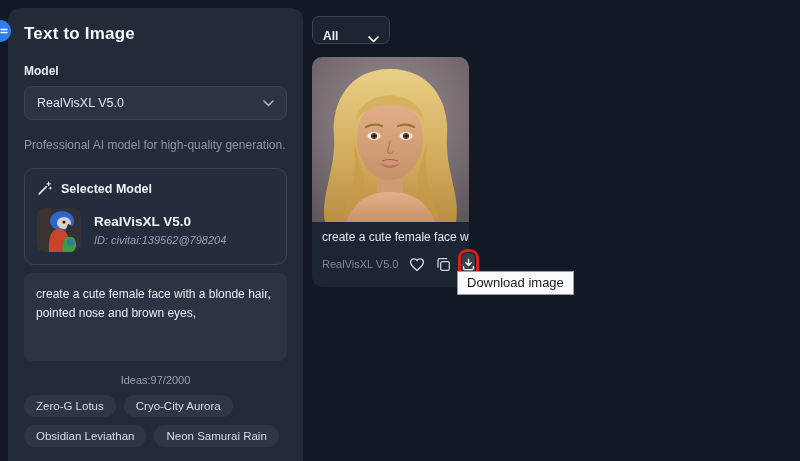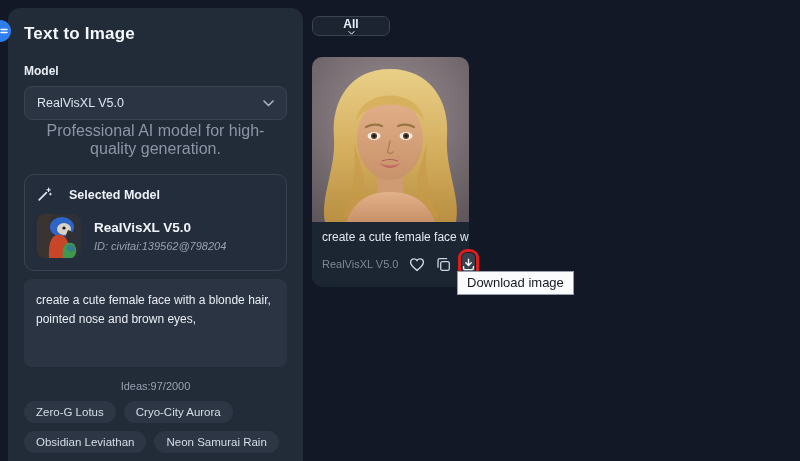--- a/index.html
+++ b/index.html
@@ -24,49 +24,49 @@
     background:#222b38; border-radius:12px; padding:14px 16px;
   }
   .page-title { font-size:17px; font-weight:bold; color:#f4f7fb; letter-spacing:.2px; margin-top:2px; }
   .section-label { margin-top:20px; font-size:12px; font-weight:bold; color:#e9eef5; }
   .select {
     margin-top:8px; height:34px; width:100%;
     background:#2b3443; border:1px solid #3a4350; border-radius:8px;
     display:flex; align-items:center; justify-content:space-between;
     padding:0 12px; font-size:12.5px; color:#dde4ee; cursor:pointer;
   }
-  .desc { margin-top:2px; font-size:16px; color:#8b95a6;text-align:center; }
+  .desc { margin-top:18px; font-size:12px; color:#8b95a6; }
   .model-card {
     margin-top:16px; background:#242d3b; border:1px solid #3a4450;
     border-radius:10px; padding:12px;
   }
-  .model-card-header { display:flex; align-items:center; gap:17px; font-size:12.5px; font-weight:bold; color:#eef2f8; }
+  .model-card-header { display:flex; align-items:center; gap:9px; font-size:12.5px; font-weight:bold; color:#eef2f8; }
   .model-card-body { display:flex; align-items:center; gap:13px; margin-top:12px; }
   .thumb { width:44px; height:44px; border-radius:8px; overflow:hidden; flex:0 0 auto; }
   .thumb svg { display:block; }
   .model-name { font-size:13.5px; font-weight:bold; color:#f1f5fa; }
   .model-id { font-size:11px; color:#97a1b1; margin-top:5px;font-style:italic; }
   .prompt-input {
     margin-top:8px; width:100%; height:88px; display:block;
     background:#2b3443; border:none; border-radius:8px; padding:12px;
     color:#e9eef5; font-size:12px; line-height:1.55; resize:none;
     font-family:"Liberation Sans", sans-serif;
   }
   .ideas-row { margin-top:13px; display:flex; justify-content:center; font-size:11px; color:#97a1b1; }
   .chips { margin-top:9px; display:flex; flex-wrap:wrap; gap:8px 8px; }
   .chip {
     background:#2c3645; border-radius:999px; padding:5px 12px;
     font-size:11.5px; color:#d6dde6; white-space:nowrap; cursor:pointer;
   }
   
   .filter-select {
-    position:absolute; left:312px; top:16px; width:78px; height:20px;
+    position:absolute; left:312px; top:16px; width:78px; height:28px;
     background:#1c2431; border:1px solid #3a4350; border-radius:7px;
-    display:flex; align-items:center; justify-content:space-between;
-    padding:0 10px; font-size:12px; font-weight:bold; color:#eaeff6; cursor:pointer;flex-direction:column;
+    display:flex; align-items:flex-end; justify-content:space-between;
+    padding:0 10px; font-size:12px; font-weight:bold; color:#eaeff6; cursor:pointer;
   }
   .card {
     position:absolute; left:312px; top:57px; width:157px;
     background:#1c2532; border-radius:10px;
   }
   .card-img { width:157px; height:165px; border-radius:10px 10px 0 0; display:block; }
   .caption {
     padding:8px 10px 0; font-size:12px; color:#e3e9f1;
     white-space:nowrap; overflow:hidden;
   }

